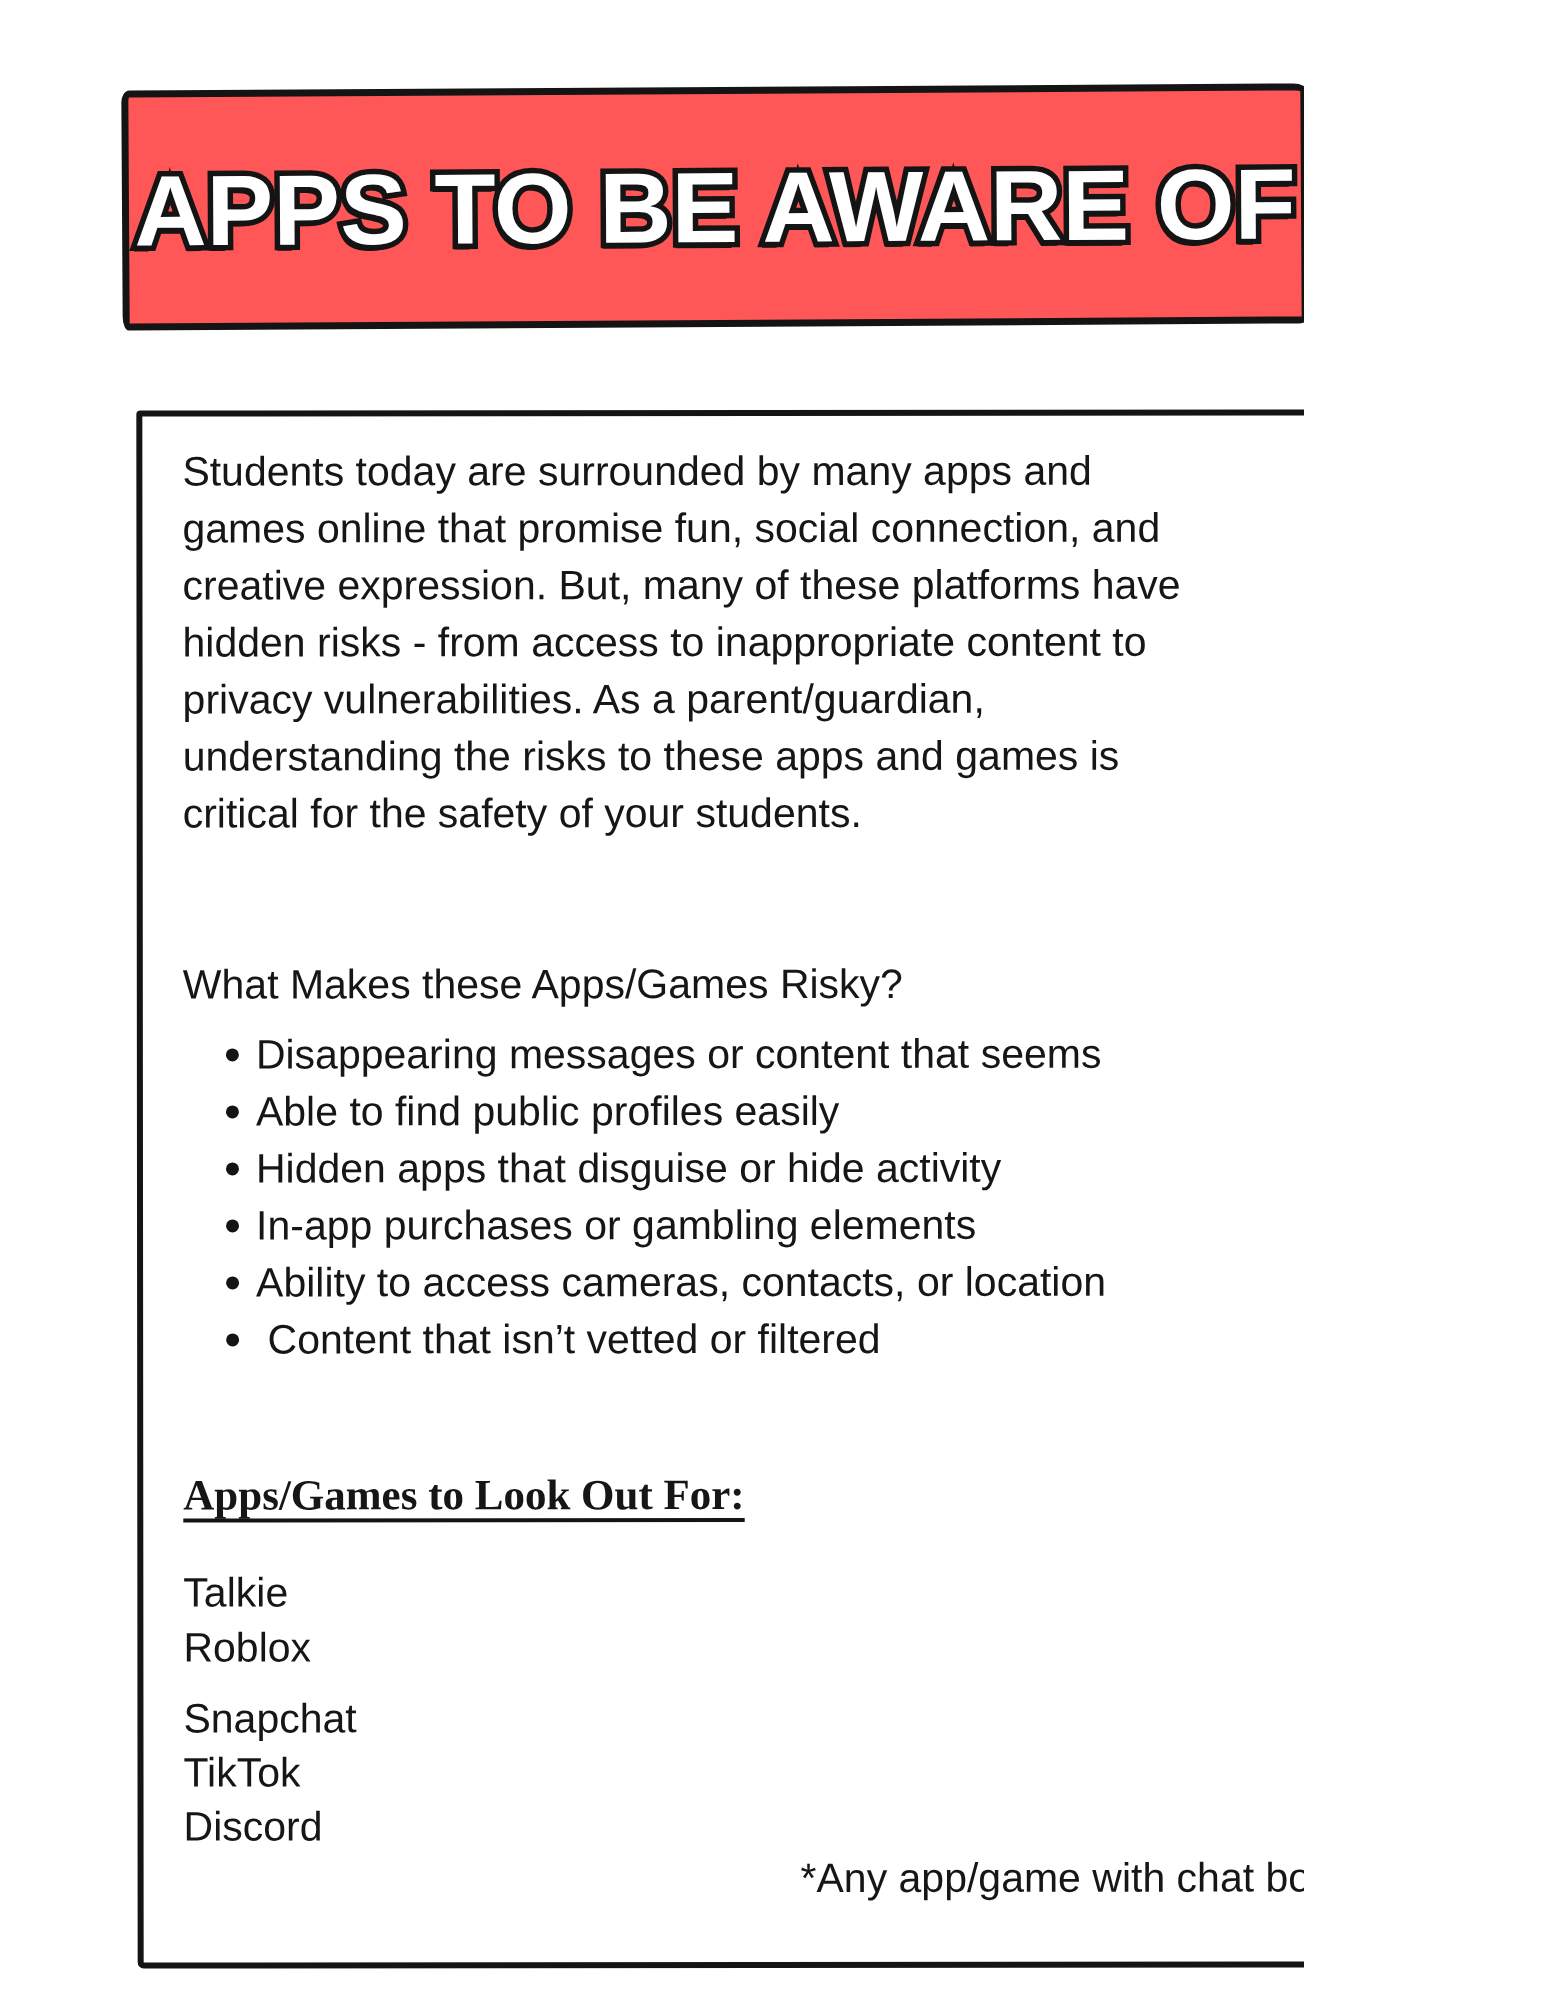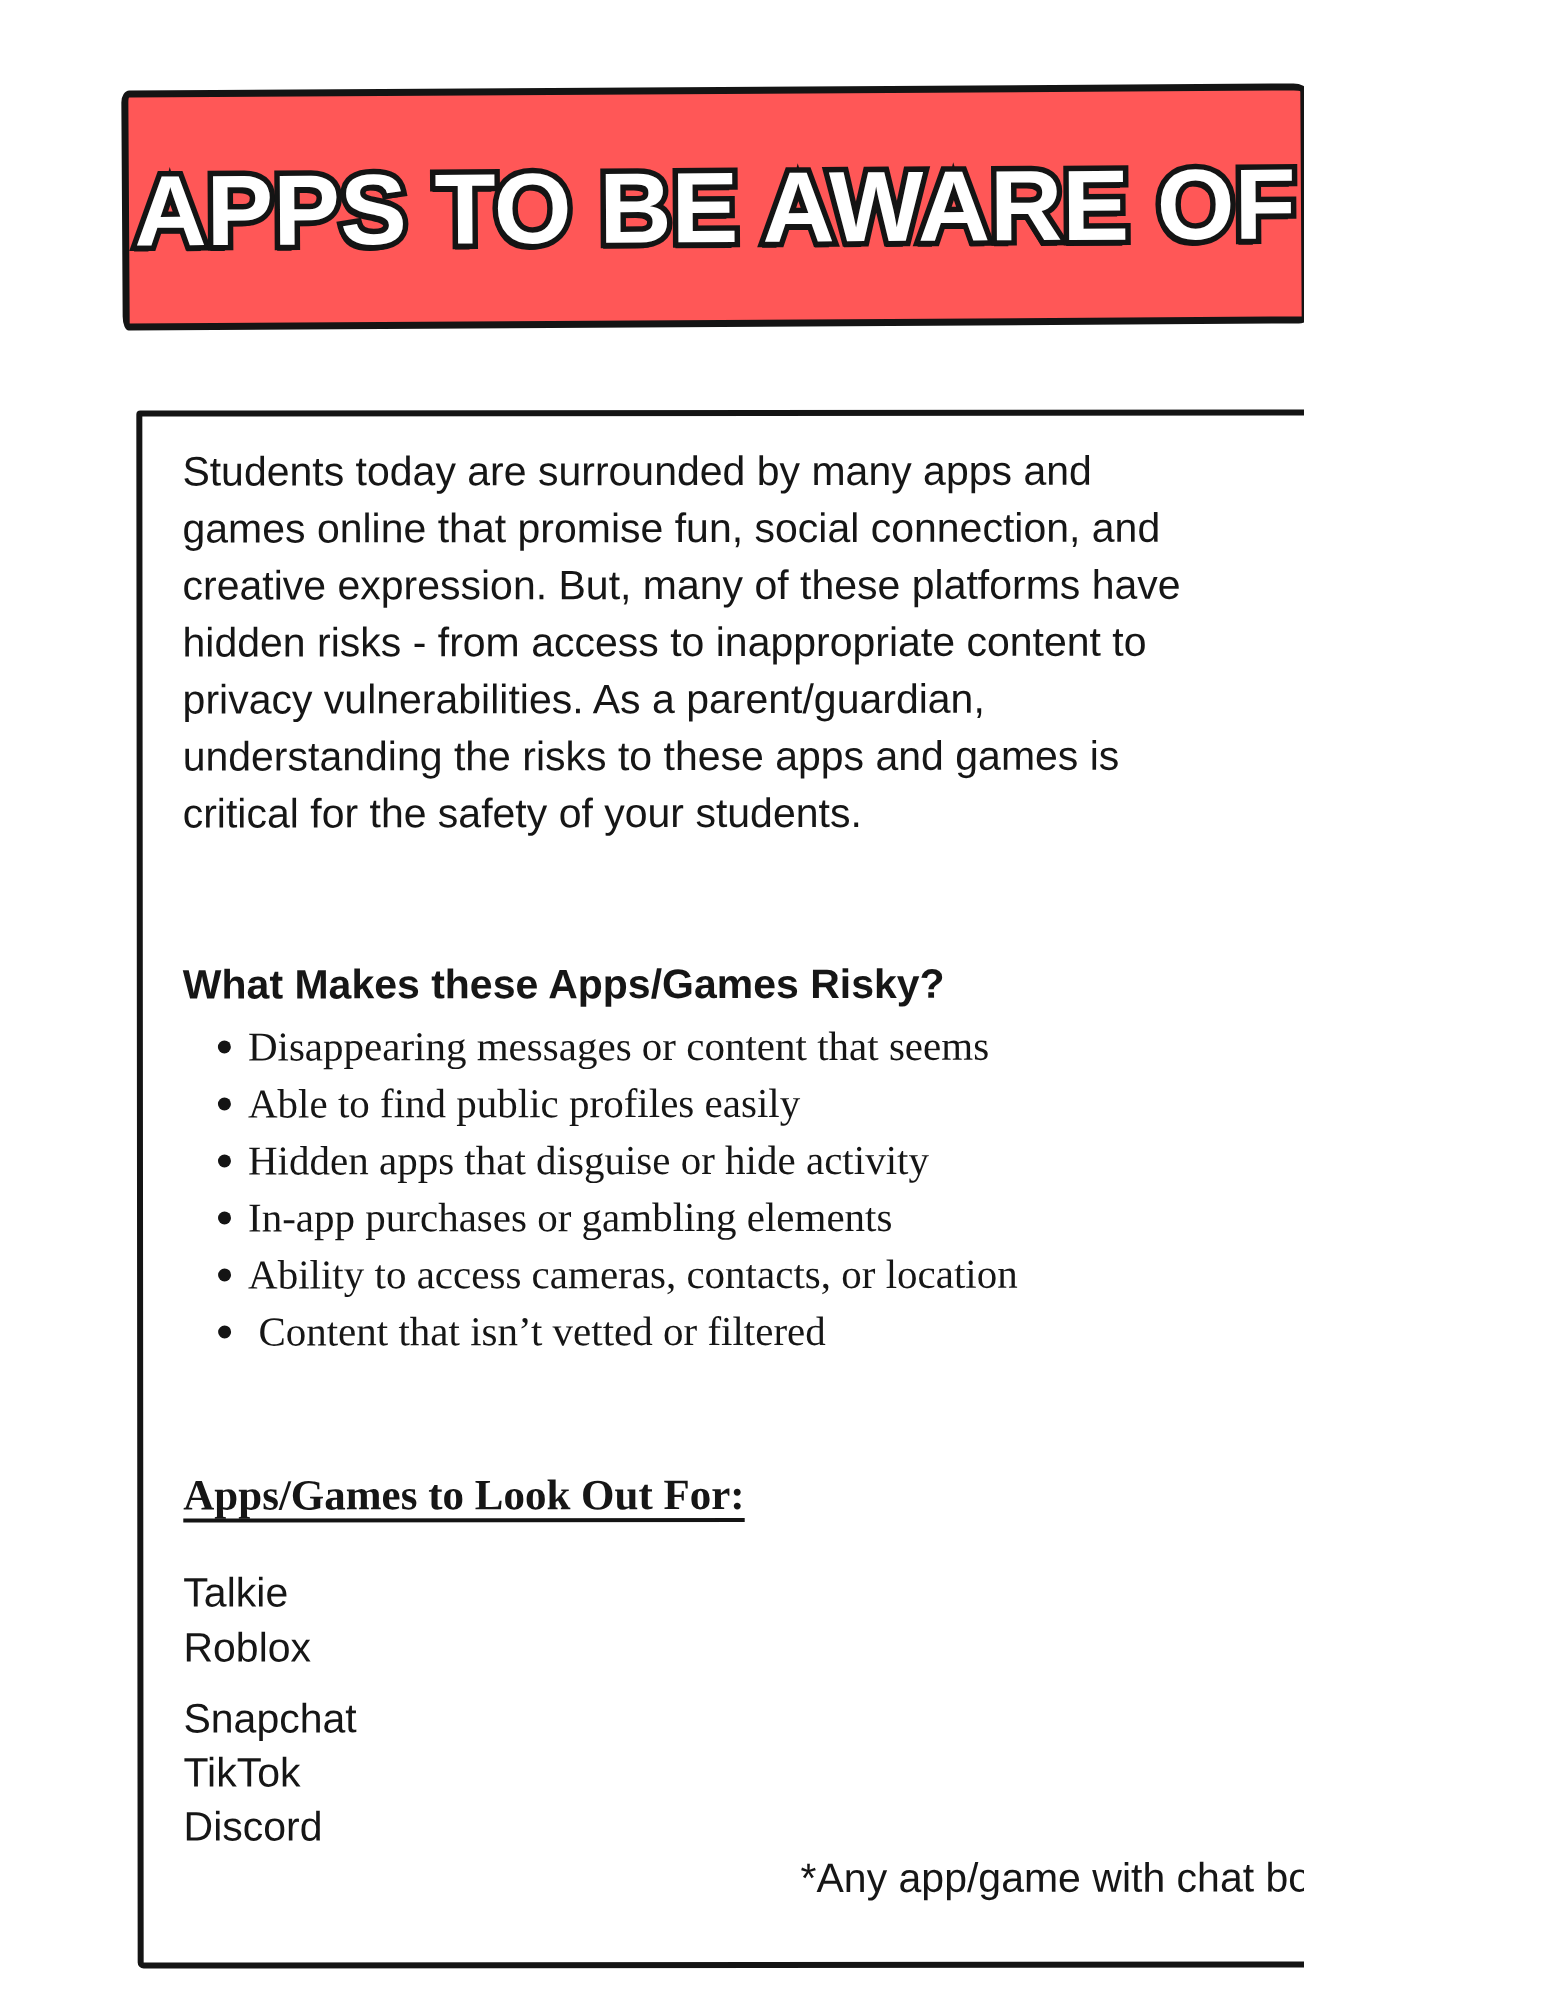--- a/index.html
+++ b/index.html
@@ -85,35 +85,34 @@
     margin: 0;
   }
   .text-line { display: block; white-space: nowrap; }
 
   .risky-heading {
     position: absolute;
     left: 40px;
     top: 540px;
     font-size: 41px;
     line-height: 57px;
-    font-weight: bold;
+    font-weight: normal;
     margin: 0;
     white-space: nowrap;
   }
 
   .bullets {
     position: absolute;
     left: 40px;
     top: 594px;
-    margin: 8px;
+    margin: 16px;
     padding: 0;
     list-style: none;
     font-size: 41px;
     line-height: 57px;
-    font-family: Liberation Serif, serif;
   }
   .bullet {
     display: flex;
     align-items: flex-start;
   }
   .dot {
     flex: 0 0 auto;
     width: 13px;
     height: 13px;
     border-radius: 50%;

